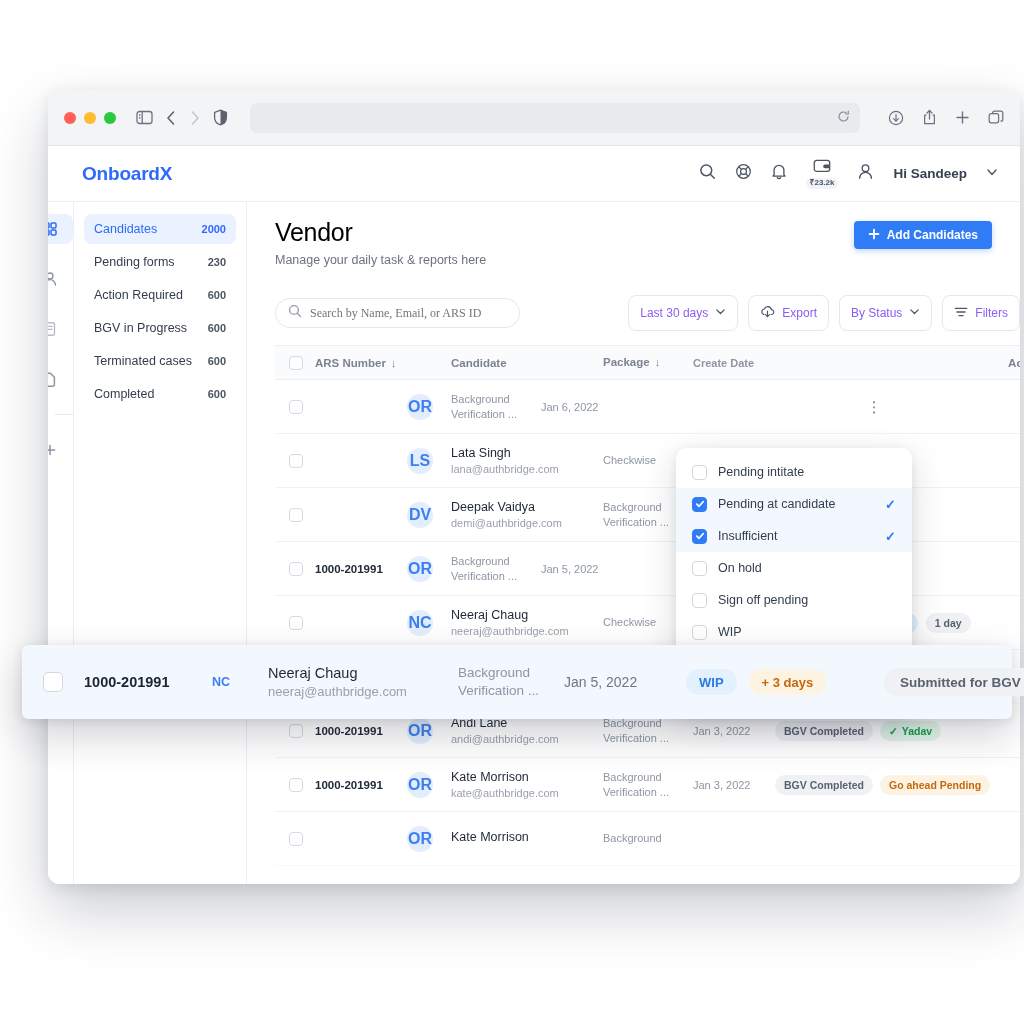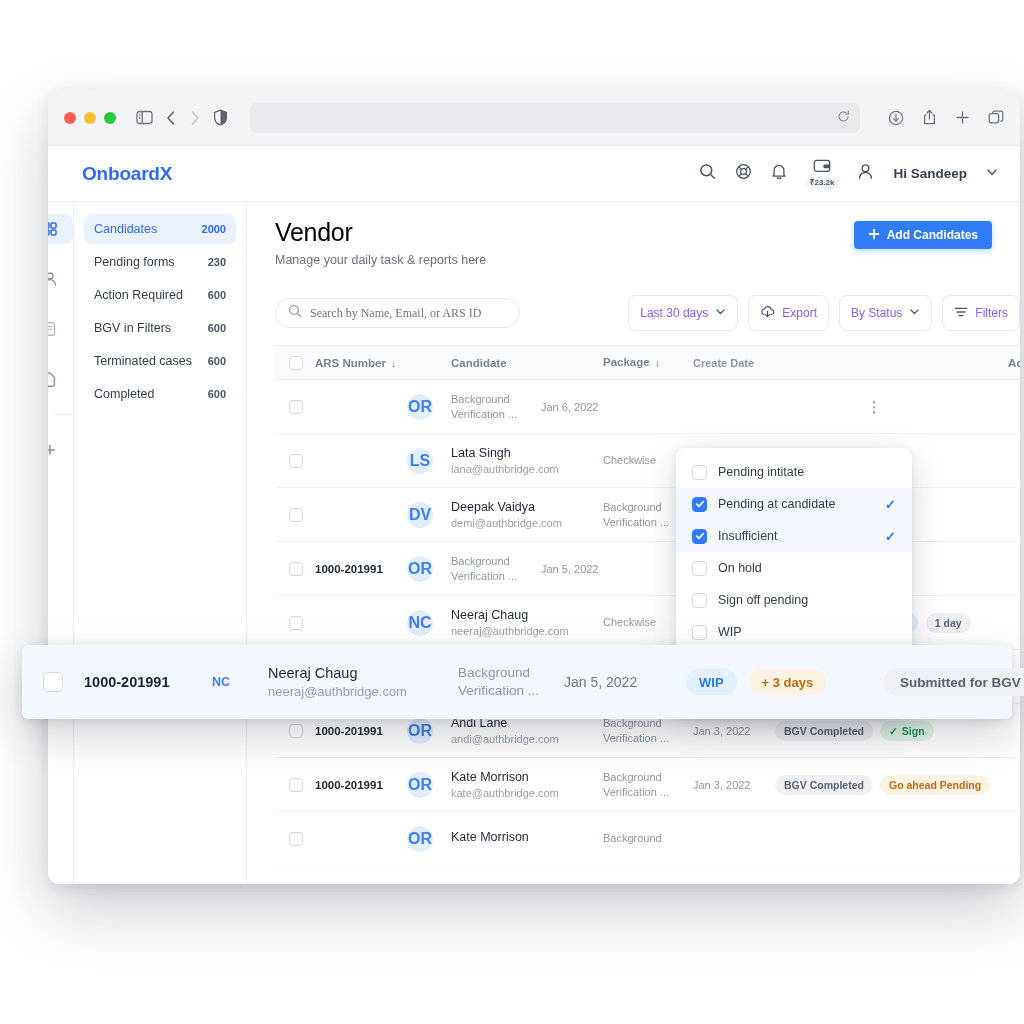--- a/index.html
+++ b/index.html
@@ -361,21 +361,21 @@
           </div>
           <div class="nav-item">
             <span class="lbl">Pending forms</span>
             <span class="cnt">230</span>
           </div>
           <div class="nav-item">
             <span class="lbl">Action Required</span>
             <span class="cnt">600</span>
           </div>
           <div class="nav-item">
-            <span class="lbl">BGV in Filters</span>
+            <span class="lbl">BGV in Progress</span>
             <span class="cnt">600</span>
           </div>
           <div class="nav-item">
             <span class="lbl">Terminated cases</span>
             <span class="cnt">600</span>
           </div>
           <div class="nav-item">
             <span class="lbl">Completed</span>
             <span class="cnt">600</span>
           </div>
@@ -607,21 +607,21 @@
                 <div class="cmail">andi@authbridge.com</div>
               </div>
               <div class="c-pkg">Background Verification ...</div>
               <div class="c-date">Jan 3, 2022</div>
               <div class="c-st1">
                 <span class="badge b-grey">BGV Completed</span>
               </div>
               <div class="c-st2">
                 <span class="badge b-green">
                   <span>✓</span>
-                  <span>Sign</span>
+                  <span>Yadav</span>
                 </span>
               </div>
               <div class="c-act">
                   <span class="kebab">⋮</span>
                 </div>
             </div>
 
             <div class="trow">
               <div class="c-chk">
                   <span class="chk"></span>

